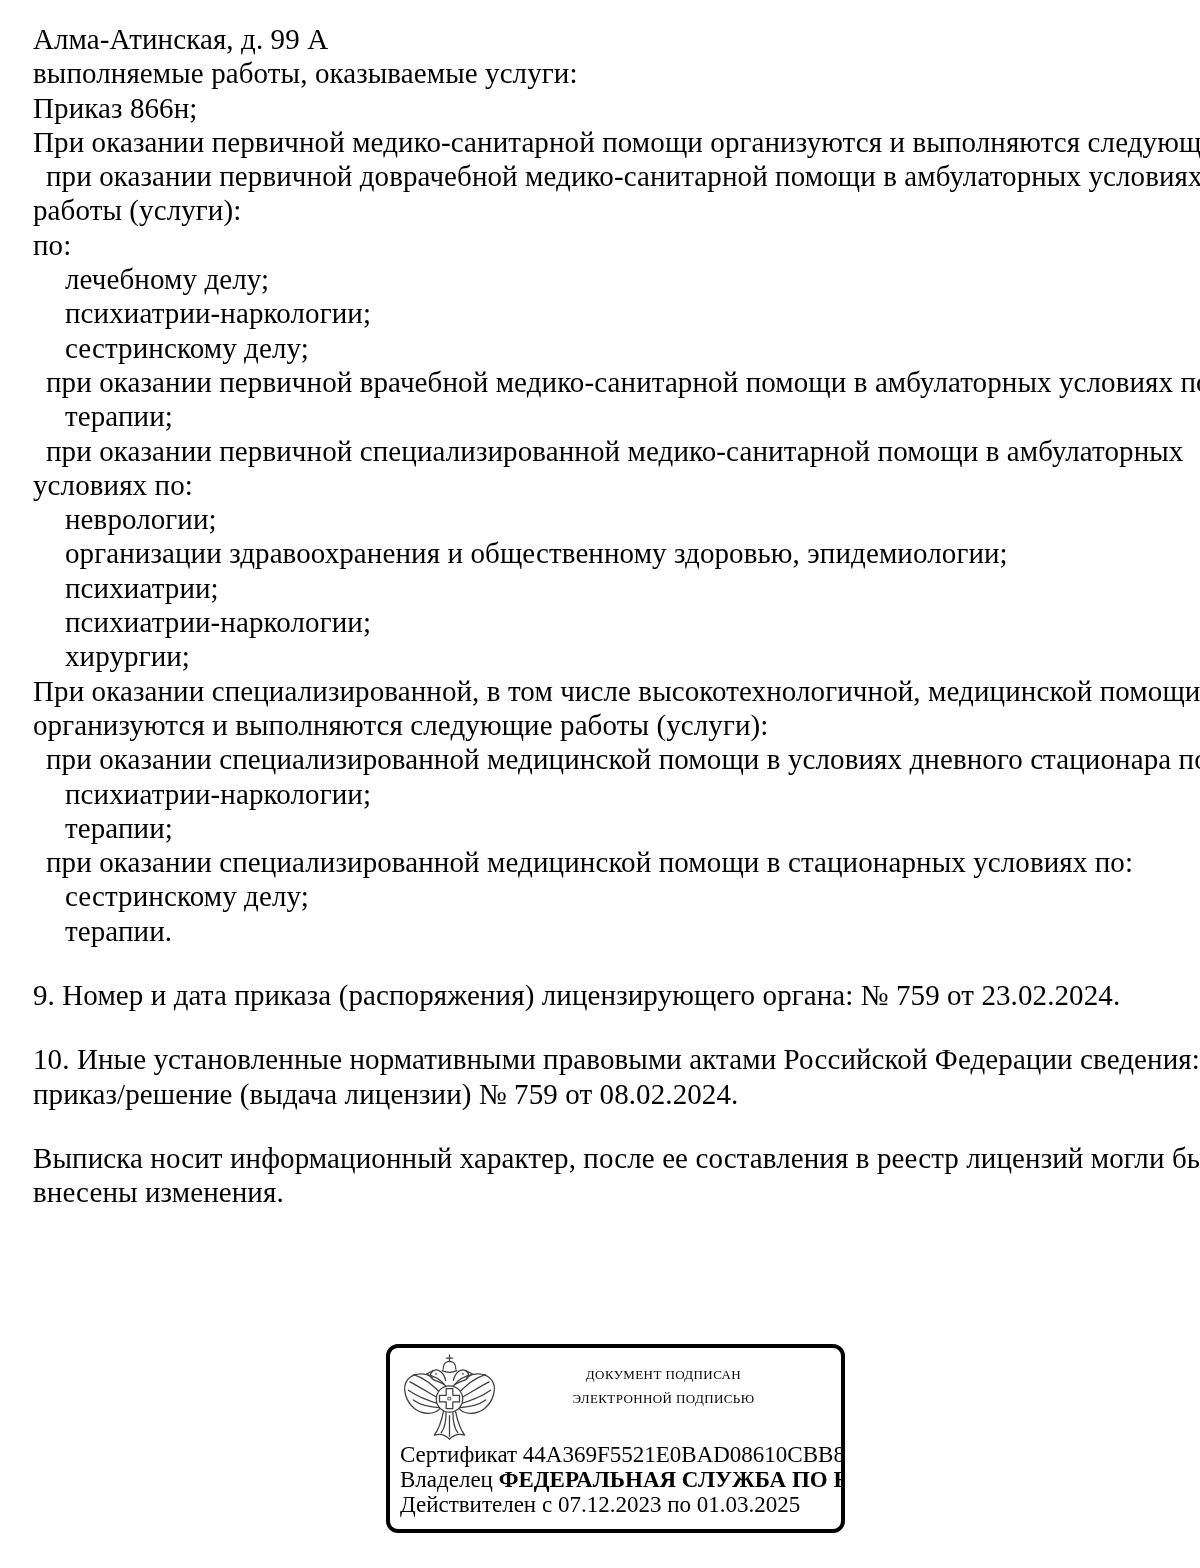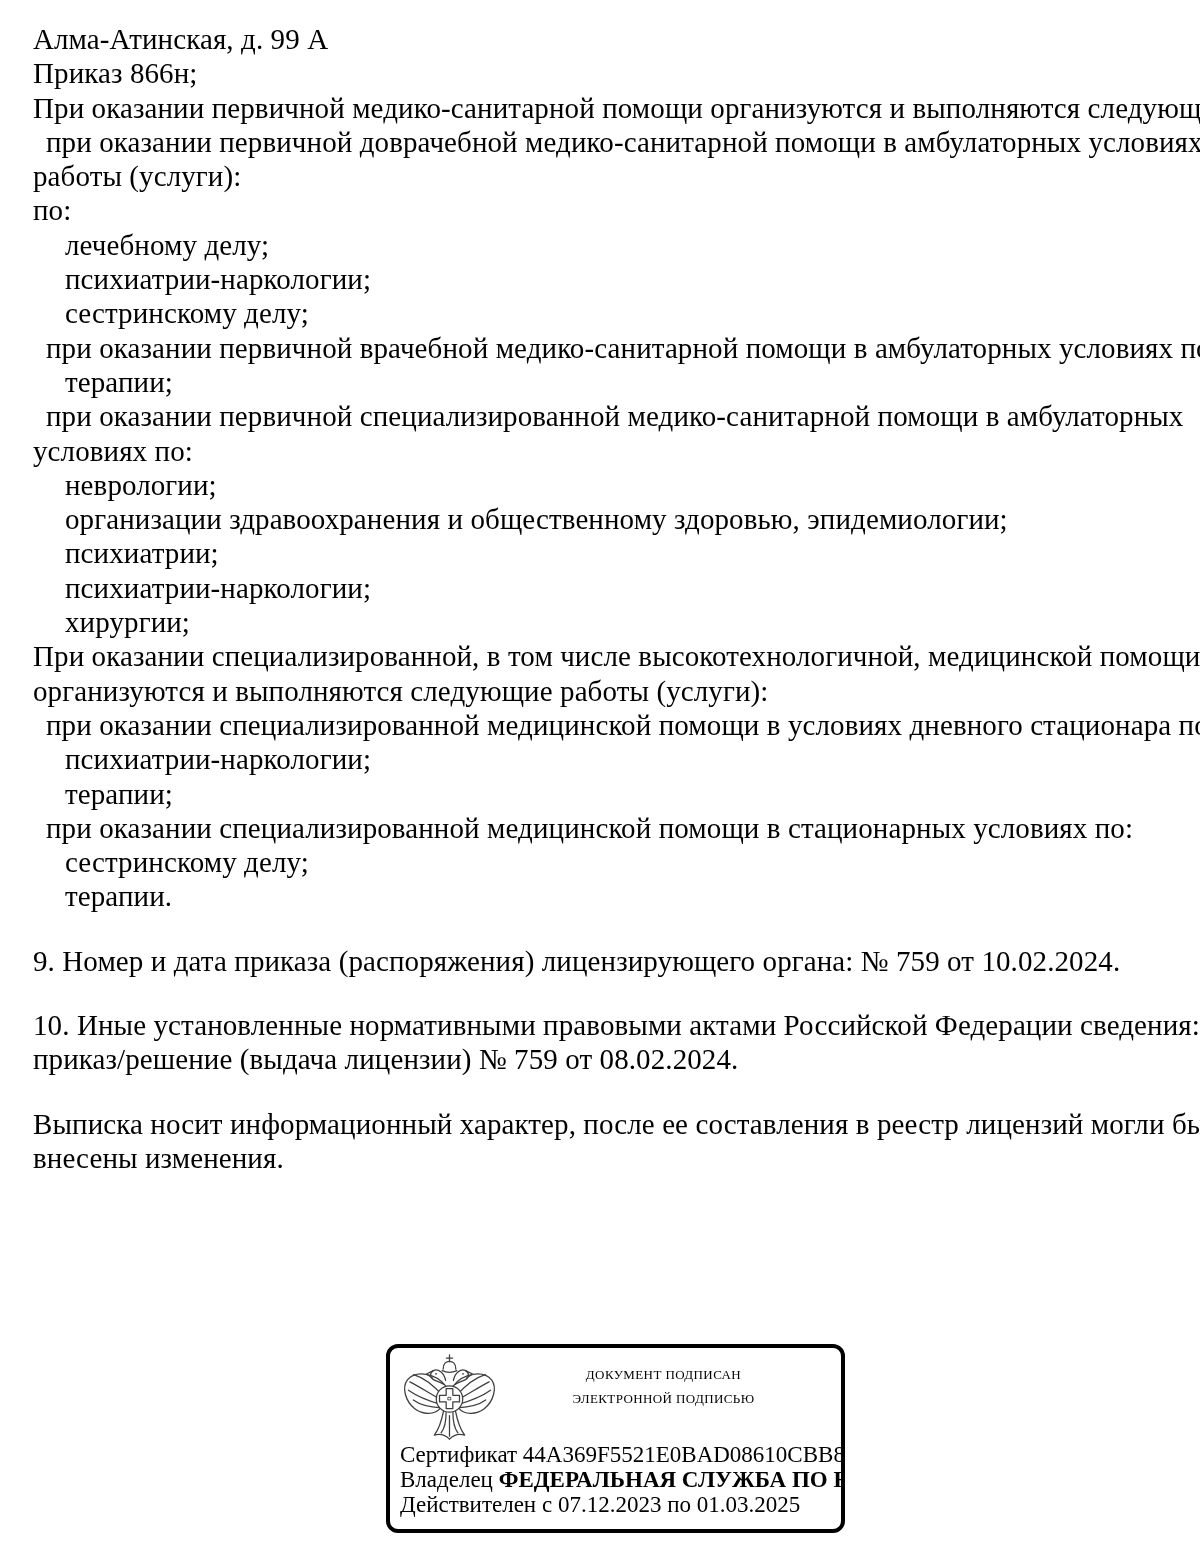--- a/index.html
+++ b/index.html
@@ -62,20 +62,21 @@
   }
   .owner-name{font-weight:bold;}
 </style>
 </head>
 <body>
 
 <div class="page">
 
   <div class="doc" id="doc-lines">
       <div class="doc-line indent-0">Алма-Атинская, д. 99 А</div>
+      <div class="doc-line indent-0">выполняемые работы, оказываемые услуги:</div>
       <div class="doc-line indent-0">Приказ 866н;</div>
       <div class="doc-line indent-0">При оказании первичной медико-санитарной помощи организуются и выполняются следующие</div>
       <div class="doc-line indent-1">при оказании первичной доврачебной медико-санитарной помощи в амбулаторных условиях</div>
       <div class="doc-line indent-0">работы (услуги):</div>
       <div class="doc-line indent-0">по:</div>
       <div class="doc-line indent-2">лечебному делу;</div>
       <div class="doc-line indent-2">психиатрии-наркологии;</div>
       <div class="doc-line indent-2">сестринскому делу;</div>
       <div class="doc-line indent-1">при оказании первичной врачебной медико-санитарной помощи в амбулаторных условиях по:</div>
       <div class="doc-line indent-2">терапии;</div>
@@ -88,21 +89,21 @@
       <div class="doc-line indent-2">хирургии;</div>
       <div class="doc-line indent-0">При оказании специализированной, в том числе высокотехнологичной, медицинской помощи</div>
       <div class="doc-line indent-0">организуются и выполняются следующие работы (услуги):</div>
       <div class="doc-line indent-1">при оказании специализированной медицинской помощи в условиях дневного стационара по:</div>
       <div class="doc-line indent-2">психиатрии-наркологии;</div>
       <div class="doc-line indent-2">терапии;</div>
       <div class="doc-line indent-1">при оказании специализированной медицинской помощи в стационарных условиях по:</div>
       <div class="doc-line indent-2">сестринскому делу;</div>
       <div class="doc-line indent-2">терапии.</div>
       <div class="doc-line blank"></div>
-      <div class="doc-line indent-0">9. Номер и дата приказа (распоряжения) лицензирующего органа: № 759 от 10.02.2024.</div>
+      <div class="doc-line indent-0">9. Номер и дата приказа (распоряжения) лицензирующего органа: № 759 от 23.02.2024.</div>
       <div class="doc-line blank"></div>
       <div class="doc-line indent-0">10. Иные установленные нормативными правовыми актами Российской Федерации сведения:</div>
       <div class="doc-line indent-0">приказ/решение (выдача лицензии) № 759 от 08.02.2024.</div>
       <div class="doc-line blank"></div>
       <div class="doc-line indent-0">Выписка носит информационный характер, после ее составления в реестр лицензий могли быть</div>
       <div class="doc-line indent-0">внесены изменения.</div>
     </div>
 
   <div class="stamp">
 

